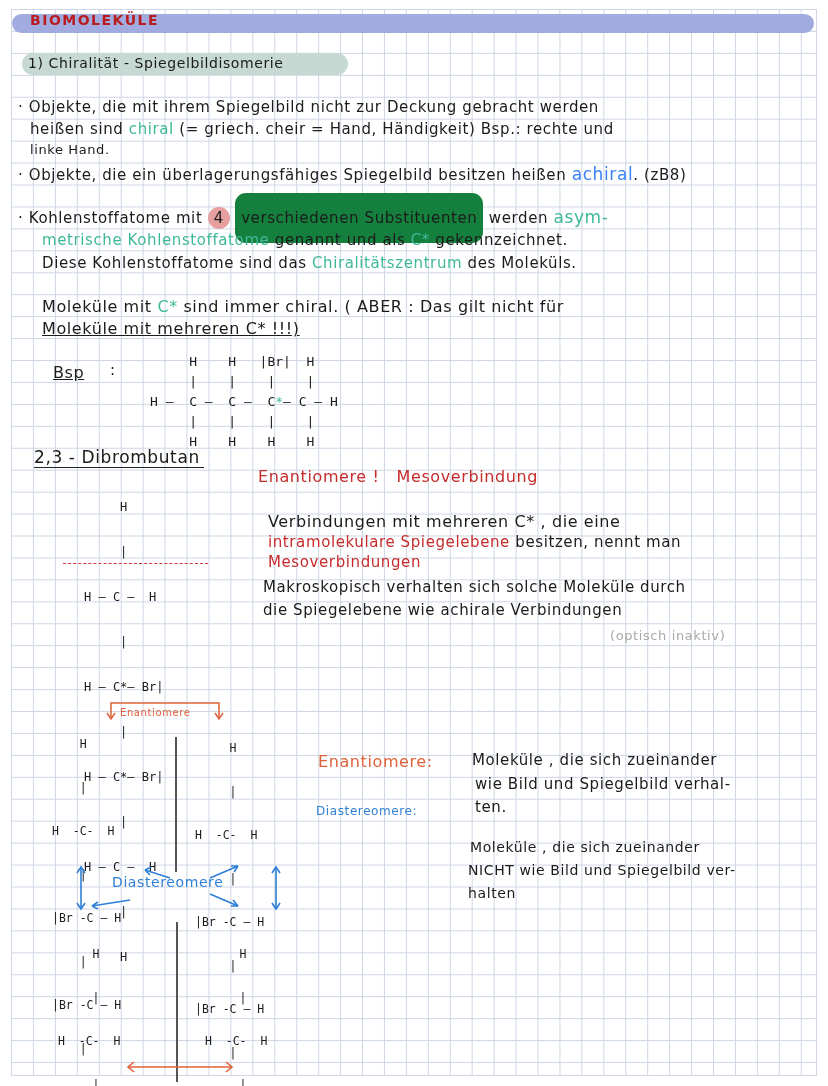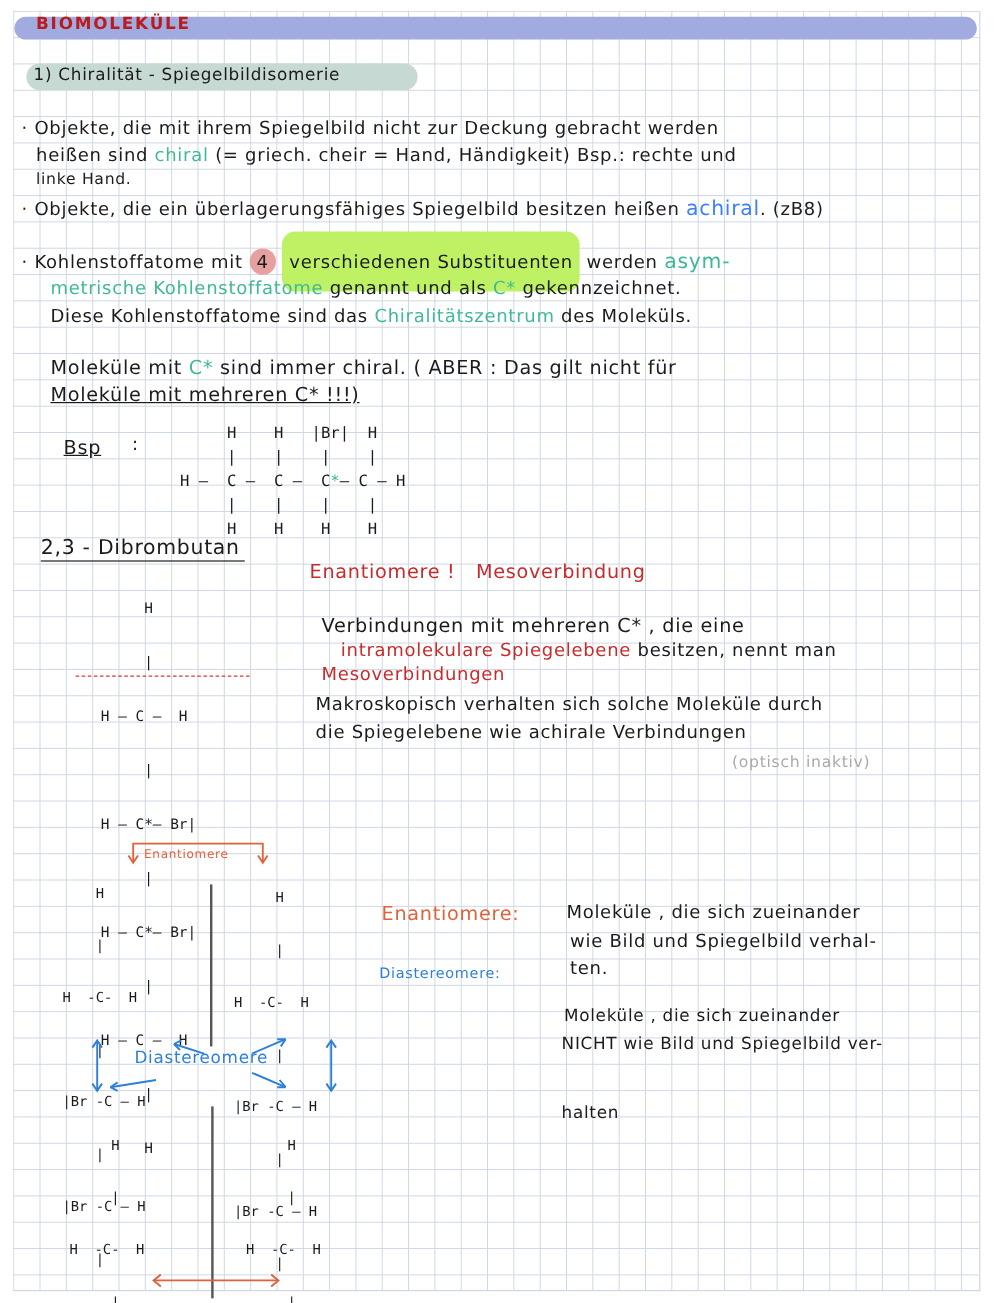--- a/index.html
+++ b/index.html
@@ -16,21 +16,21 @@
   .title-bar{position:absolute;left:12px;top:14px;width:802px;height:19px;background:#a2abdf;border-radius:10px;}
   .title{left:30px;top:12px;font-size:14px;font-weight:bold;letter-spacing:1.5px;color:#b91c1c;}
   .sec-bar{position:absolute;left:22px;top:53px;width:326px;height:22px;background:#c6d9d2;border-radius:11px;}
   .sec{left:28px;top:55px;font-size:14px;}
   .teal{color:#3fb899;}
   .green{color:#3b82f6;}
   .red{color:#c72b2b;}
   .orange{color:#e0623a;}
   .blue{color:#2e7fd6;}
   .grey{color:#a9a9a9;}
-  .hl-red{background:#bef264;border-radius:11px;padding:16px 6px;}
+  .hl-red{background:#15803d;border-radius:11px;padding:16px 6px;}
   .circ{display:inline-block;background:#e6a0a0;border-radius:50%;width:22px;height:22px;text-align:center;line-height:22px;}
   .mol{font-family:"DejaVu Sans Mono",monospace;font-size:13px;line-height:20px;white-space:pre;color:#1b1b1b;}
   .star{color:#3fb899;}
   .under{text-decoration:underline;}
   .vline{position:absolute;width:1.5px;background:#555;}
   svg{position:absolute;overflow:visible;}
 </style>
 </head>
 <body>
 
@@ -89,21 +89,21 @@
   <div>H — C —  H</div>
   <div>     |</div>
   <div>     H</div>
 </div>
 <div class="abs" style="left:63px;top:563px;width:145px;border-top:1.5px dashed #d23a3a;"></div>
 
 <div class="abs hw red" style="left:258px;top:467px;font-size:16px;">
   <span>Enantiomere !</span>&nbsp;&nbsp;&nbsp;<span>Mesoverbindung</span>
 </div>
 <div class="abs hw" style="left:268px;top:512px;font-size:16px;">Verbindungen mit mehreren  C* , die eine</div>
-<div class="abs hw" style="left:268px;top:533px;font-size:15px;margin-left:16px;">
+<div class="abs hw" style="left:268px;top:533px;font-size:15px;">
   <span class="red">intramolekulare Spiegelebene</span><span> besitzen, nennt man</span>
 </div>
 <div class="abs hw red" style="left:268px;top:553px;">Mesoverbindungen</div>
 <div class="abs hw" style="left:263px;top:578px;">Makroskopisch verhalten sich solche Moleküle durch</div>
 <div class="abs hw" style="left:263px;top:601px;">die Spiegelebene wie achirale Verbindungen</div>
 <div class="abs hw grey" style="left:610px;top:628px;font-size:13px;">(optisch inaktiv)</div>
 
 <svg style="left:105px;top:700px;" width="120" height="22">
   <path d="M6 18 V3 H114 V18" fill="none" stroke="#e0623a" stroke-width="1.5"></path>
   <path d="M2 13 L6 19 L10 13" fill="none" stroke="#e0623a" stroke-width="1.5"></path>
@@ -160,21 +160,21 @@
 <div class="abs hw blue" style="left:112px;top:874px;font-size:14px;">Diastereomere</div>
 
 <div class="abs hw orange" style="left:318px;top:752px;font-size:16px;">Enantiomere:</div>
 <div class="abs hw" style="left:472px;top:751px;">Moleküle , die sich zueinander</div>
 <div class="abs hw" style="left:475px;top:775px;">wie Bild und Spiegelbild verhal-</div>
 <div class="abs hw" style="left:475px;top:798px;">ten.</div>
 
 <div class="abs hw blue" style="left:316px;top:804px;font-size:12px;">Diastereomere:</div>
 <div class="abs hw" style="left:470px;top:839px;font-size:14px;">Moleküle , die sich zueinander</div>
 <div class="abs hw" style="left:468px;top:862px;font-size:14px;">NICHT wie Bild und Spiegelbild ver-</div>
-<div class="abs hw" style="left:468px;top:920px;font-size:14px;">halten</div>
+<div class="abs hw" style="left:468px;top:885px;font-size:14px;">halten</div>
 
 <div class="abs mol" style="left:58px;top:918px;line-height:14.5px;font-size:11.5px;">
   <div>     H</div>
   <div>     |</div>
   <div>H  -C-  H</div>
   <div>     |</div>
   
   
   
   

